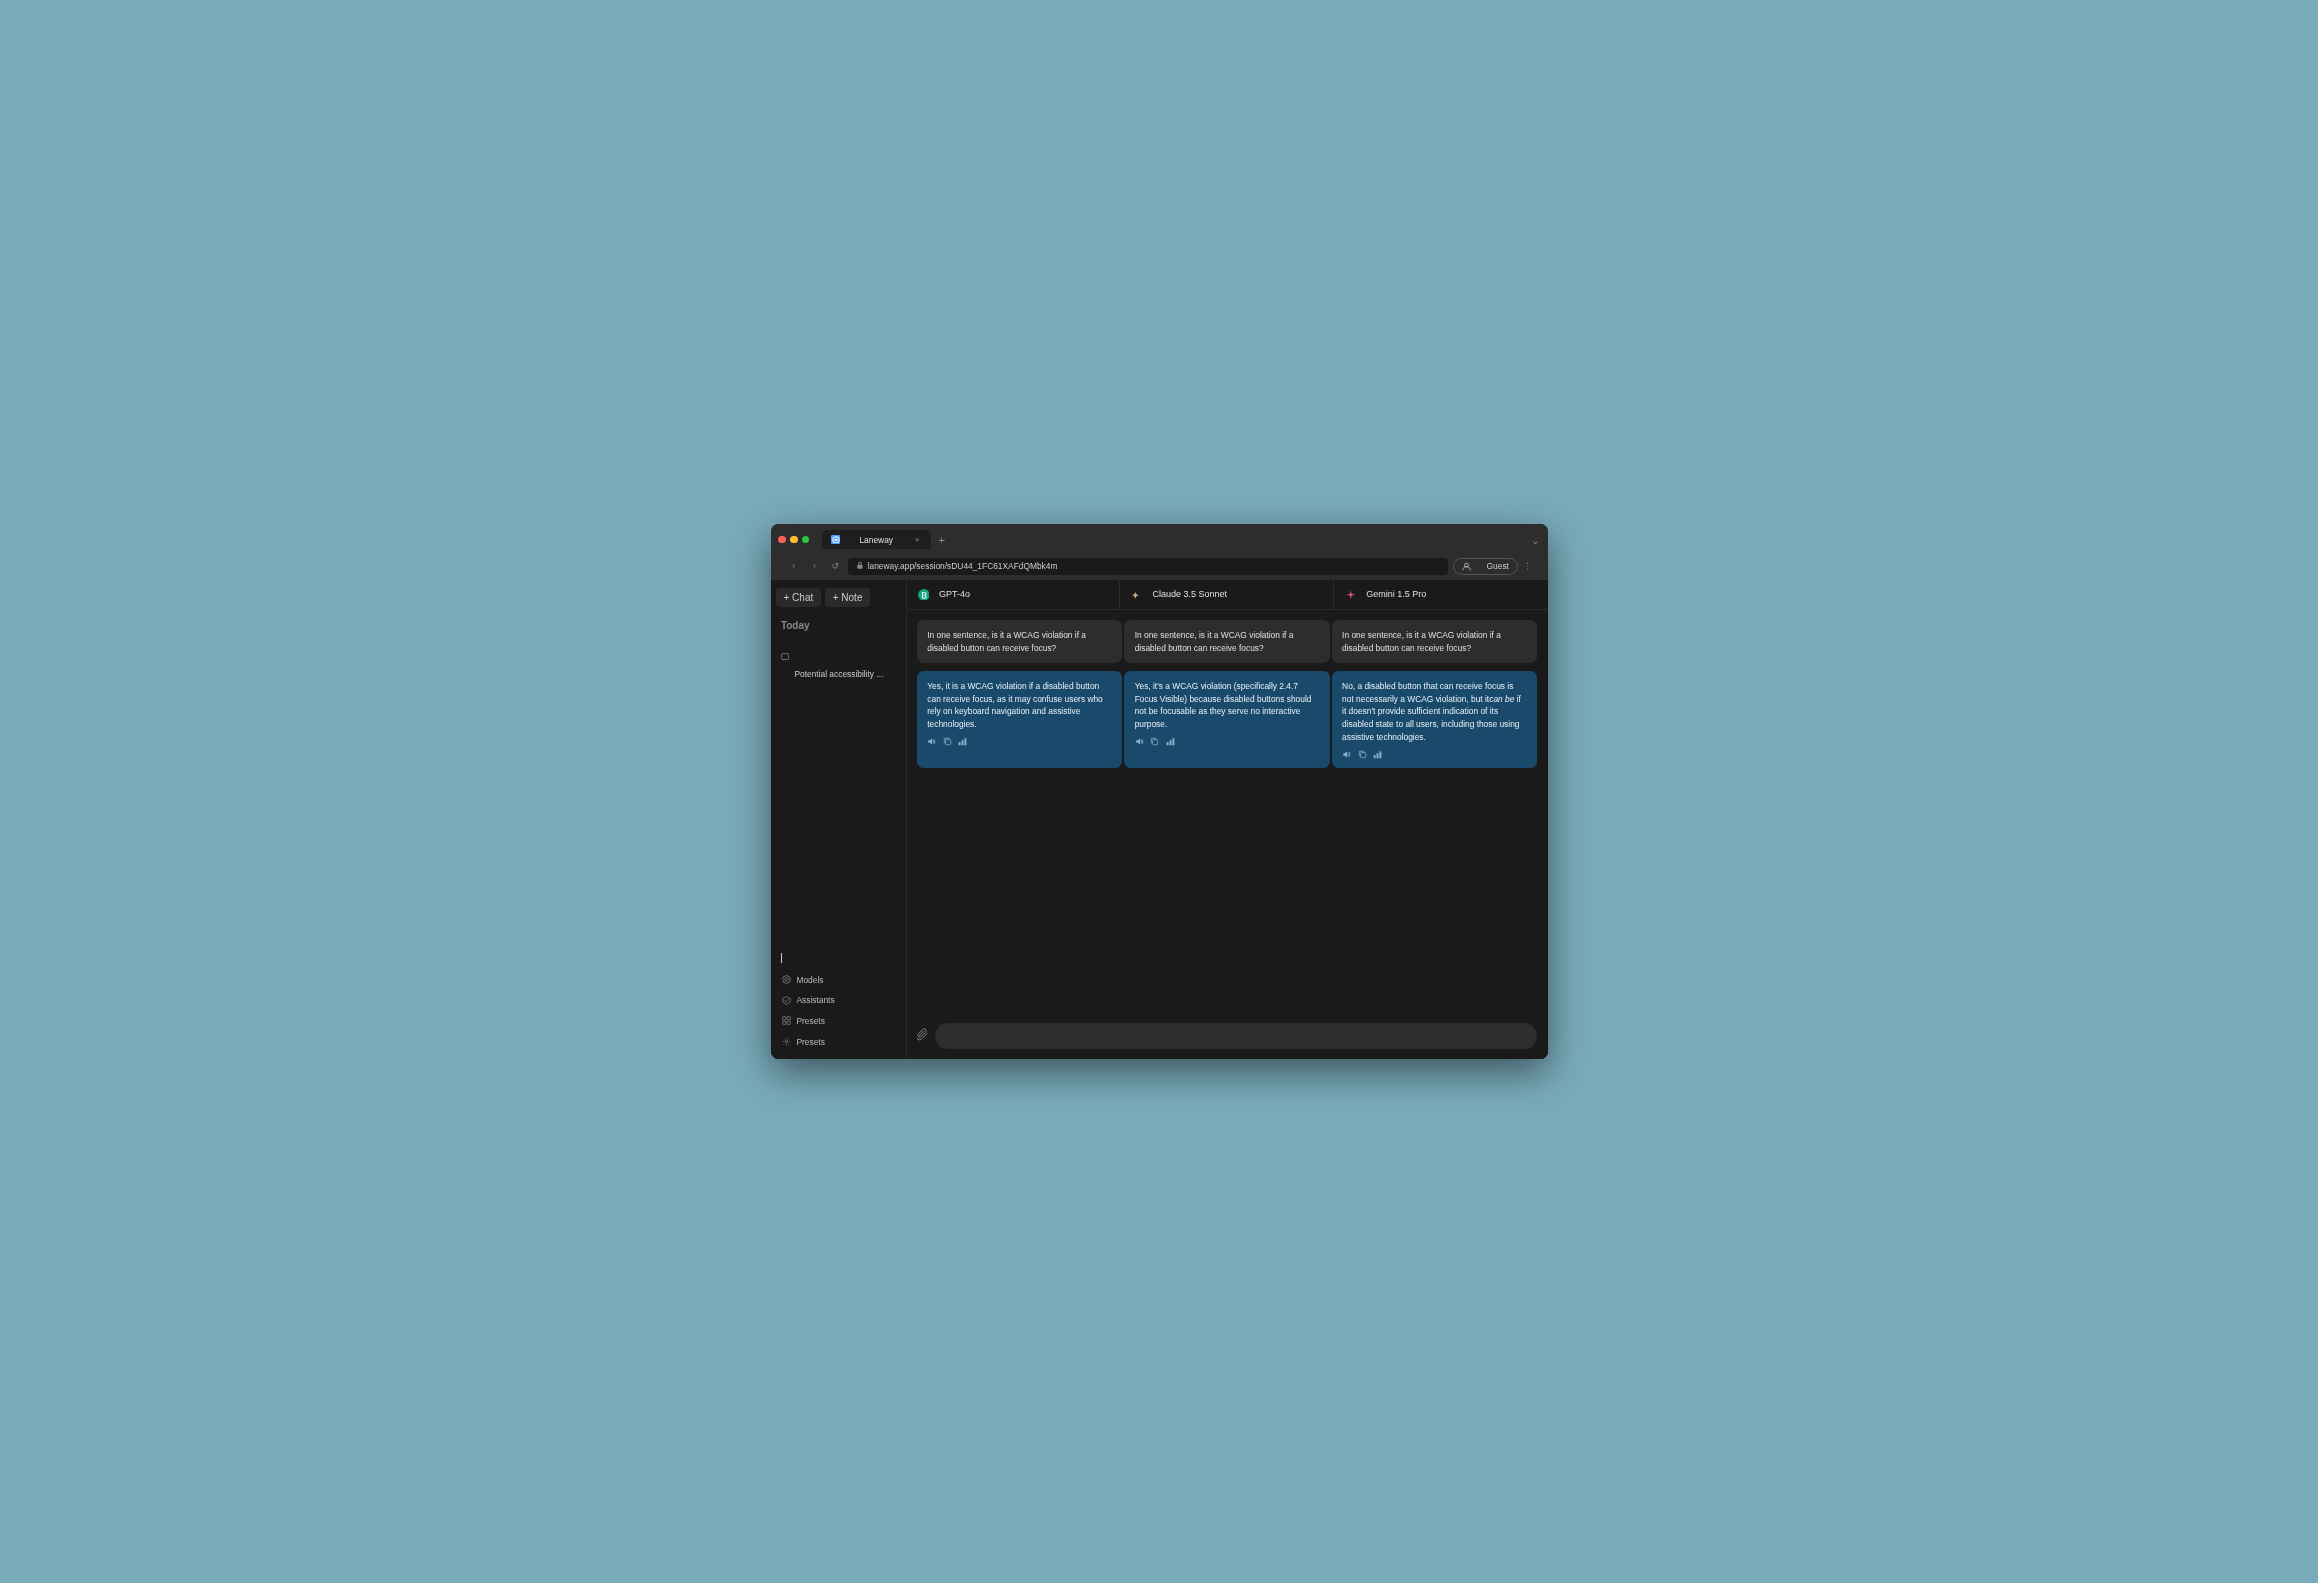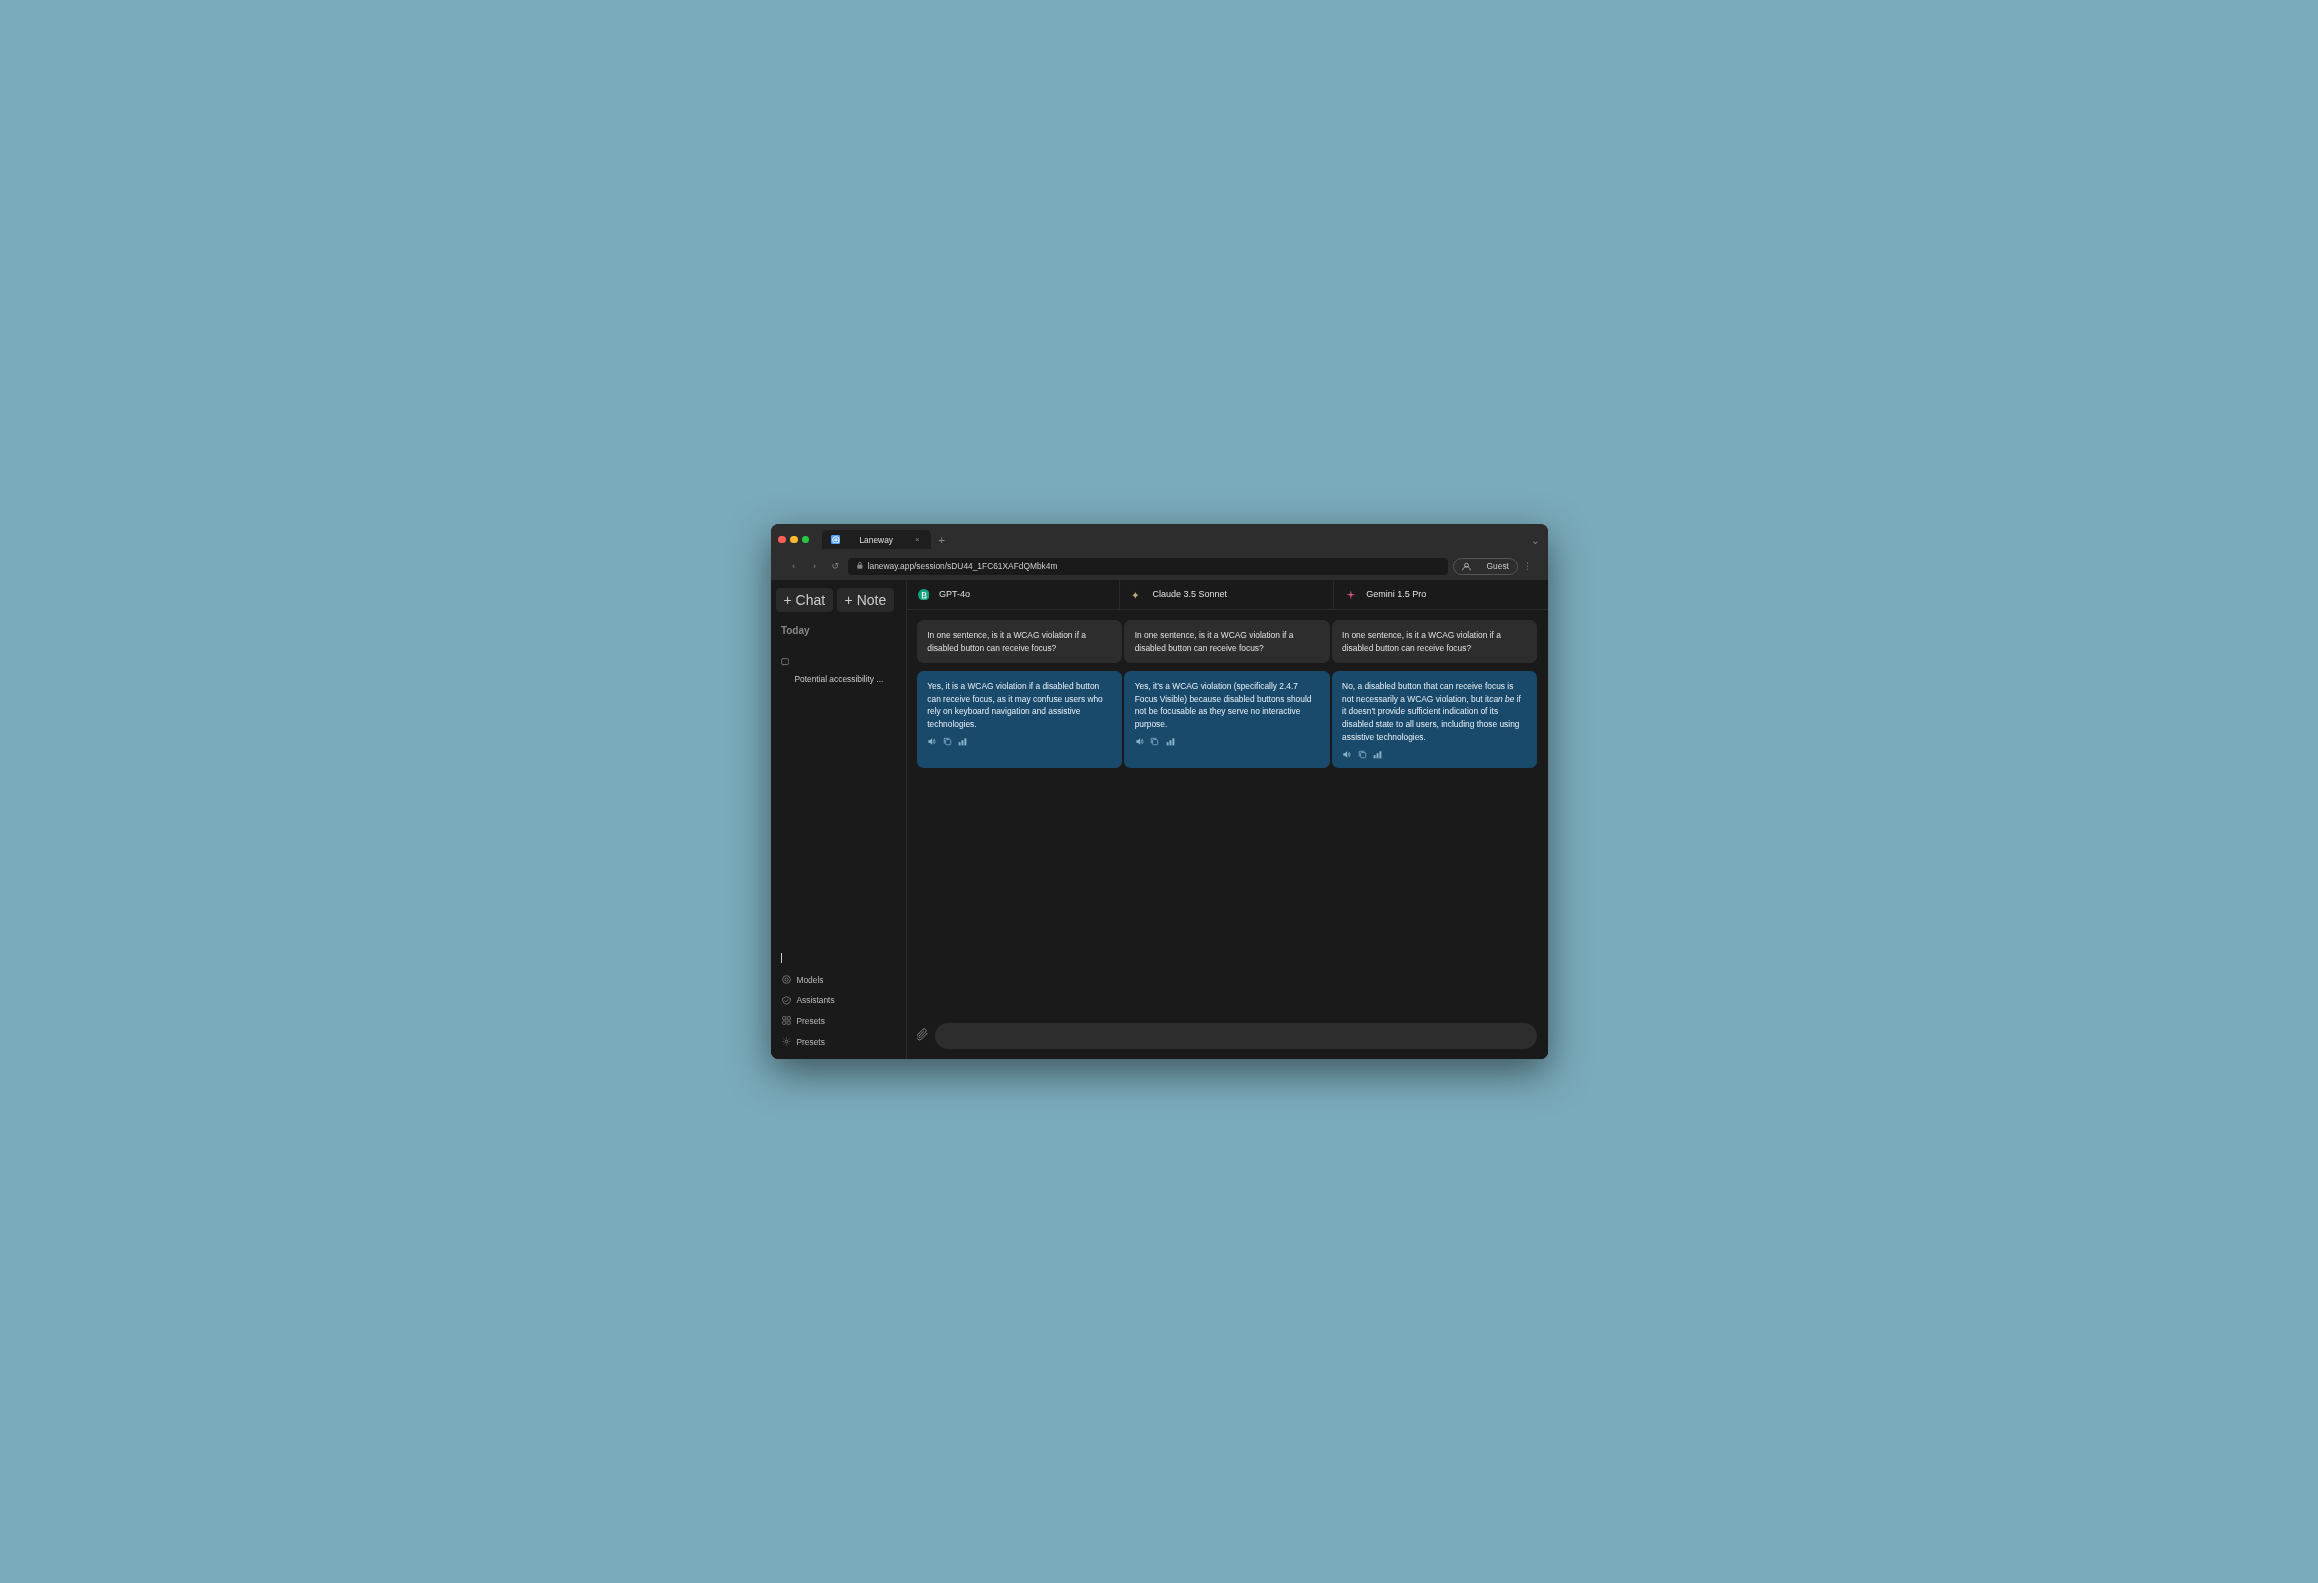--- a/index.html
+++ b/index.html
@@ -194,21 +194,21 @@
       gap: 3.9px;
       margin-bottom: 10.4px;
     }
 
     .sidebar-btn {
       background: #2a2a2a;
       color: #ccc;
       border: none;
       border-radius: 3.9px;
       padding: 3.9px 7.8px;
-      font-size: 14px;
+      font-size: 10px;
       cursor: pointer;
       display: flex;
       align-items: center;
       gap: 3.2px;
     }
 
     .sidebar-section-label {
       color: #888;
       font-size: 10px;
       font-weight: 600;

